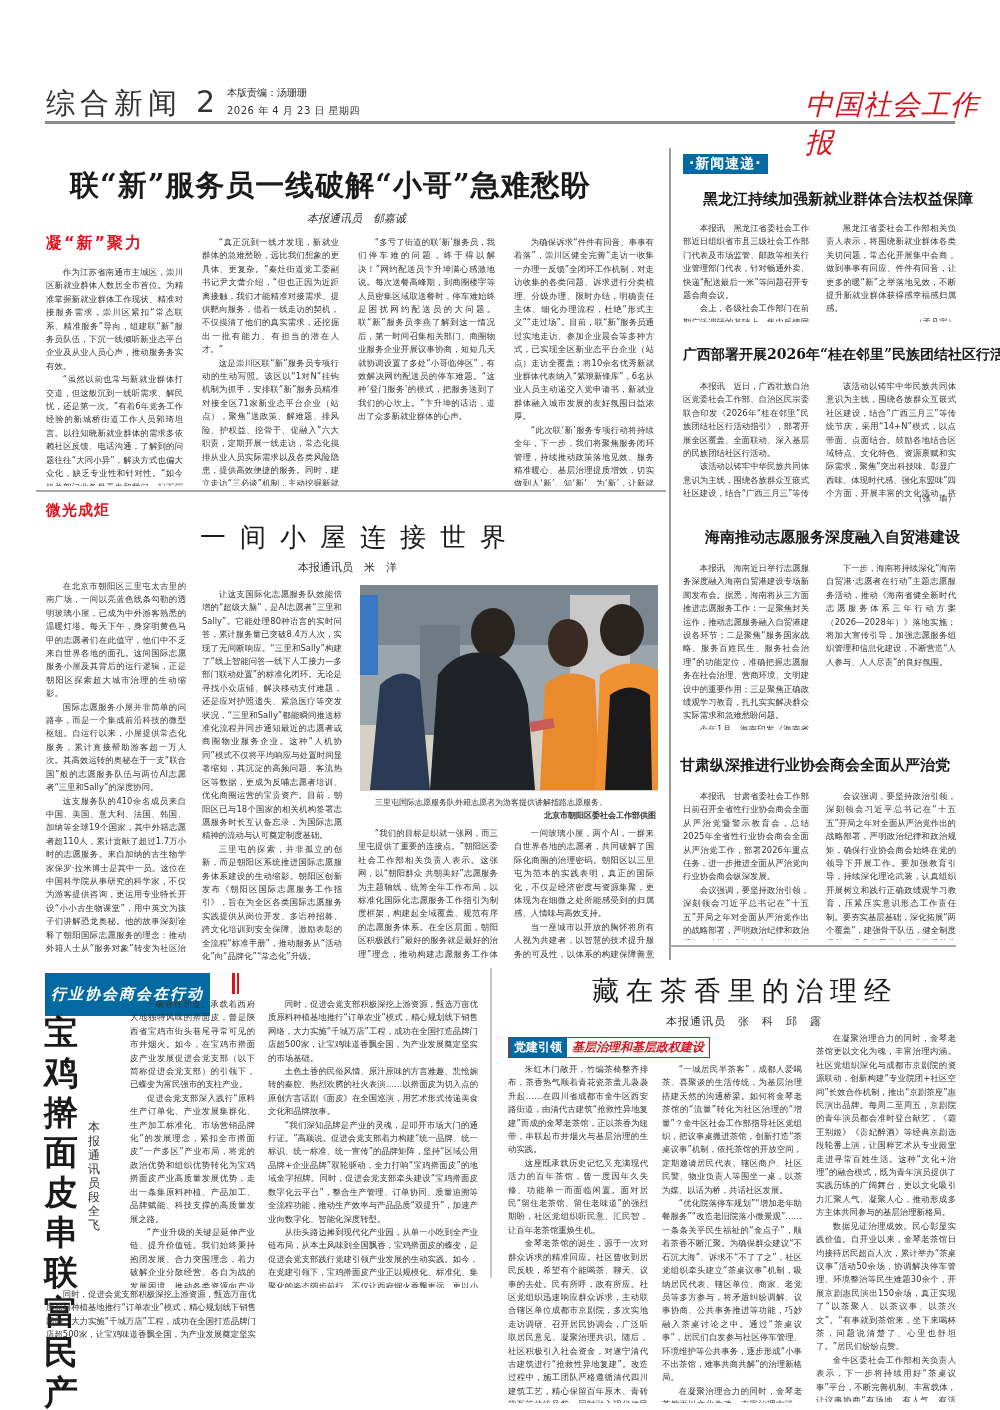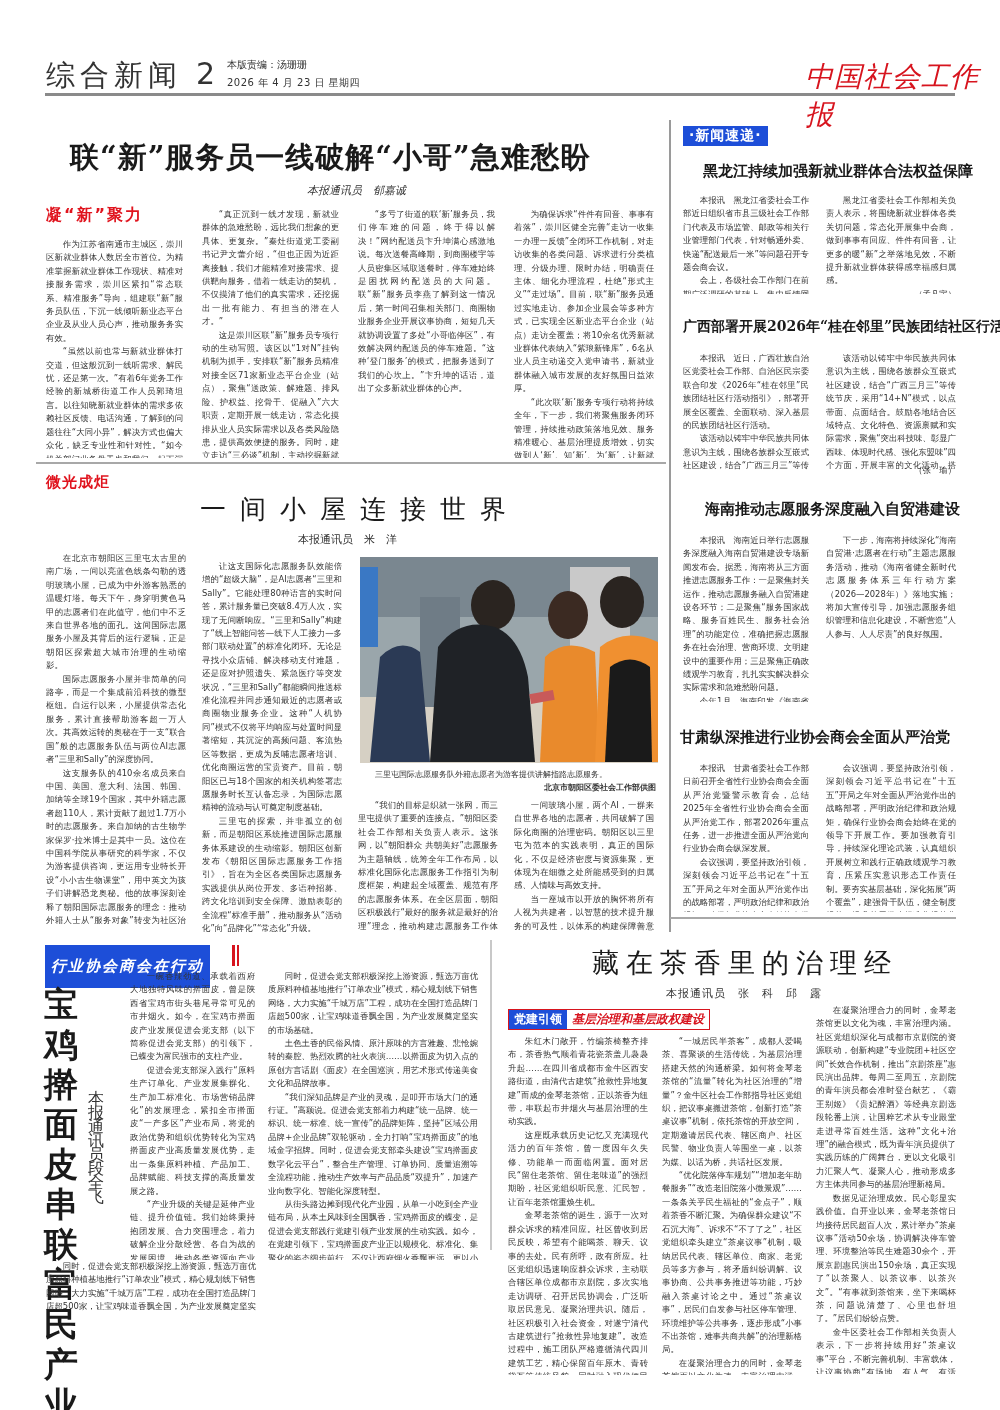--- a/index.html
+++ b/index.html
@@ -1,37 +1,37 @@
 <!DOCTYPE html>
 <html><head>
 <meta charset="utf-8">
 <style>
   * { box-sizing: border-box; margin: 0; padding: 0; }
   html, body { width: 1000px; height: 1410px; background: #ffffff; overflow: hidden; }
   body { position: relative; font-family: "DejaVu Sans", sans-serif; color: #222; }
-  .abs { position: absolute; }
+  .abs { position: absolute; margin-top: 28px; }
 
   
   .section-name { left: 46px; top: 56px; font-size: 29px; letter-spacing: 5px; color: #333; font-weight: 400; }
   .page-num { left: 196px; top: 56px; font-size: 30px; color: #333; }
   .editor { left: 227px; top: 58px; font-size: 10px; color: #333; }
   .date { left: 227px; top: 76px; font-size: 10px; color: #333; letter-spacing: 0.5px; }
   .logo { left: 805px; top: 58px; font-size: 28px; color: #d7141e; font-family: Liberation Serif, serif; font-style: italic; letter-spacing: 1px; }
   .mast-rule { left: 45px; top: 93px; width: 910px; height: 3px; background: #8a8a8a; }
 
   .vrule { width: 2px; background: #9a9a9a; }
   .hrule { height: 2px; background: #a8a8a8; }
 
   .headline { font-family: "DejaVu Serif", serif; font-weight: 700; color: #1a1a1a; white-space: nowrap; }
   .byline { font-size: 11px; color: #333; white-space: nowrap; }
   .redkicker { color: #e0141e; font-weight: 700; }
   .body-text { font-size: 8.4px; line-height: 13.4px; color: #333; text-align: justify; overflow: hidden; }
   .body-text p { text-indent: 2em; }
 
-  .red-tag { background: #1d4ed8; color: #fff; font-weight: 700; }
+  .red-tag { background: #0369a1; color: #fff; font-weight: 700; }
   .photo { overflow: hidden; background: #c8c2b6; }
   .caption { font-size: 8px; color: #333; }
   .credit { font-size: 8px; color: #333; font-weight: 700; text-align: right; }
   .brief-title { font-family: "DejaVu Serif", serif; font-weight: 700; font-size: 15px; color: #1a1a1a; white-space: nowrap; letter-spacing: 0px; }
   .sig { text-align: right; display: block; }
 </style>
 </head>
 <body>
 
 <div class="abs section-name">综合新闻</div>
@@ -166,21 +166,21 @@
   </div>
 </div>
 <div class="abs hrule" style="left:670px; top:917px; width:286px;"></div>
 
 <div>
   <div class="abs red-tag" style="left:45px; top:945px; padding:12px 6px; font-size:15px; letter-spacing:2px; font-style:italic;">行业协会商会在行动</div>
   <div class="abs" style="left:232px; top:945px; width:3px; height:21px; background:#d7141e;"></div>
   <div class="abs" style="left:237px; top:945px; width:2px; height:21px; background:#d7141e;"></div>
 
   <div class="abs headline" style="left:44px; top:984px; width:40px; font-size:34px; line-height:40px; white-space:normal; word-break:break-all;">宝鸡擀面皮串联富民产业链</div>
-  <div class="abs byline" style="left:88px; top:1092px; width:14px; white-space:normal; word-break:break-all; line-height:14px; font-size:16px;">本报通讯员　段全飞</div>
+  <div class="abs byline" style="left:88px; top:1092px; width:14px; white-space:normal; word-break:break-all; line-height:14px; font-size:12px;">本报通讯员　段全飞</div>
 
   <div class="abs body-text" style="left:130px; top:970px; width:125px; height:290px;">
     <p>一碗香辣劲道、承载着西府大地独特风味的擀面皮，曾是陕西省宝鸡市街头巷尾寻常可见的市井烟火。如今，在宝鸡市擀面皮产业发展促进会党支部（以下简称促进会党支部）的引领下，已蝶变为富民强市的支柱产业。</p>
     <p>促进会党支部深入践行“原料生产订单化、产业发展集群化、生产加工标准化、市场营销品牌化”的发展理念，紧扣全市擀面皮“一产多区”产业布局，将党的政治优势和组织优势转化为宝鸡擀面皮产业高质量发展优势，走出一条集原料种植、产品加工、品牌赋能、科技支撑的高质量发展之路。</p>
     <p>“产业升级的关键是延伸产业链、提升价值链。我们始终秉持抱团发展、合力突围理念，着力破解企业分散经营、各自为战的发展困境，推动各类资源向产业链关键环节集聚，构建一体化全产业链服务生态。”促进会副书长高颖说。</p>
 
   </div>
   <div class="abs body-text" style="left:46px; top:1260px; width:210px; height:54px;">
     <p>同时，促进会党支部积极深挖上游资源，甄选万亩优质原料种植基地推行“订单农业”模式，精心规划线下销售网络，大力实施“千城万店”工程，成功在全国打造品牌门店超500家，让宝鸡味道香飘全国，为产业发展奠定坚实的市场基础。</p>
   </div>

